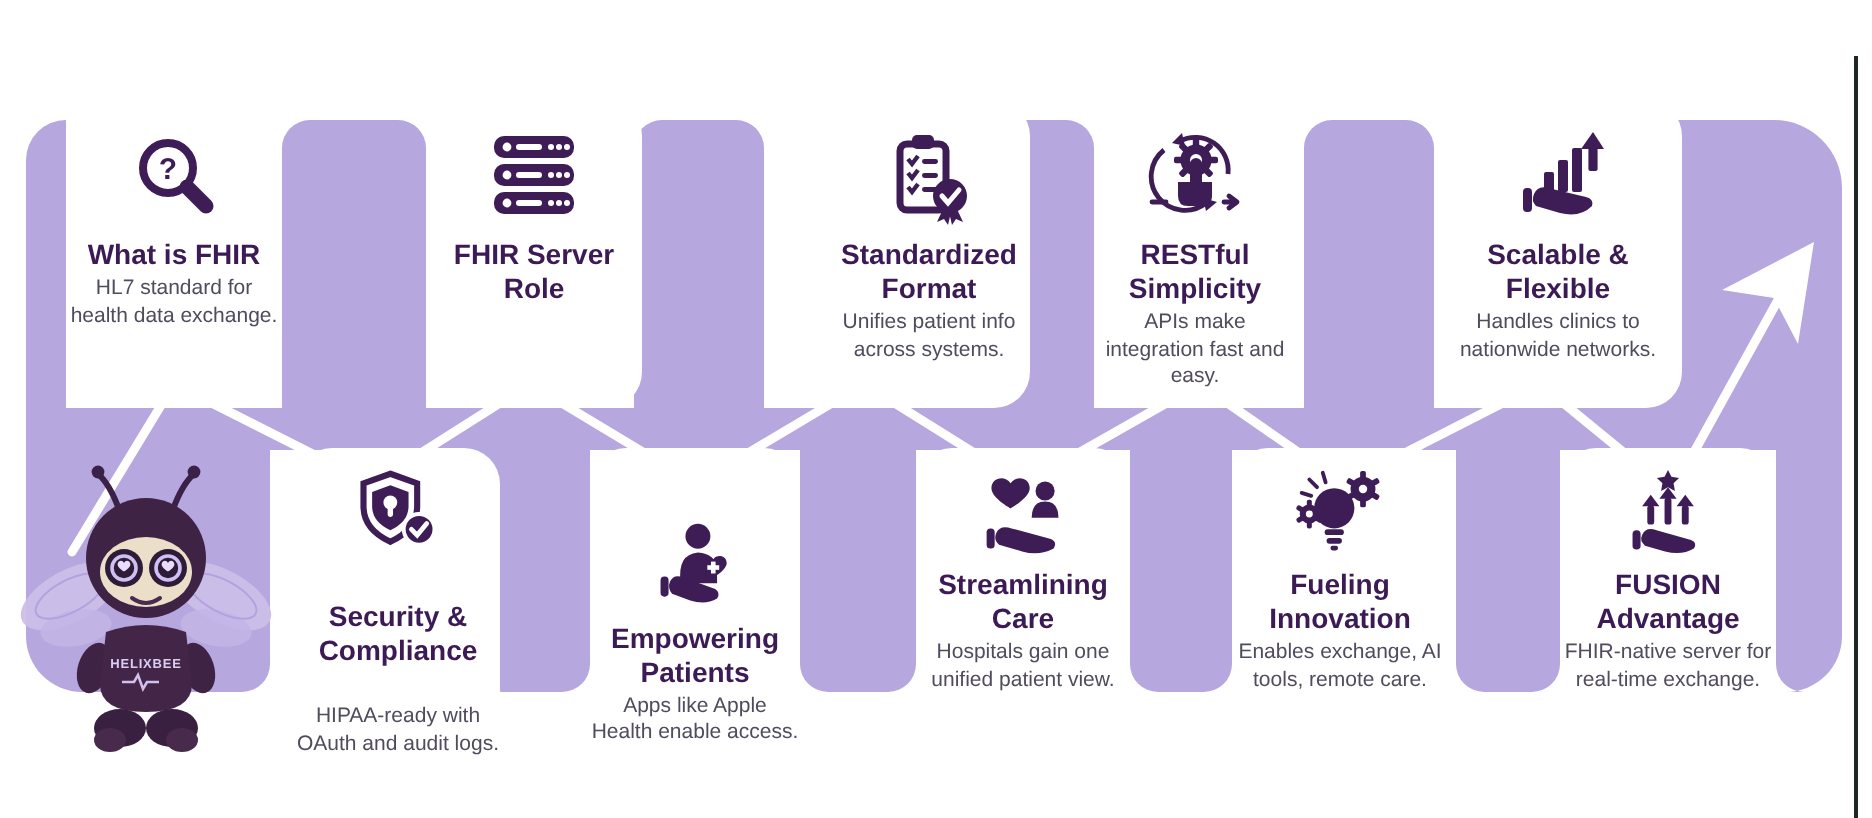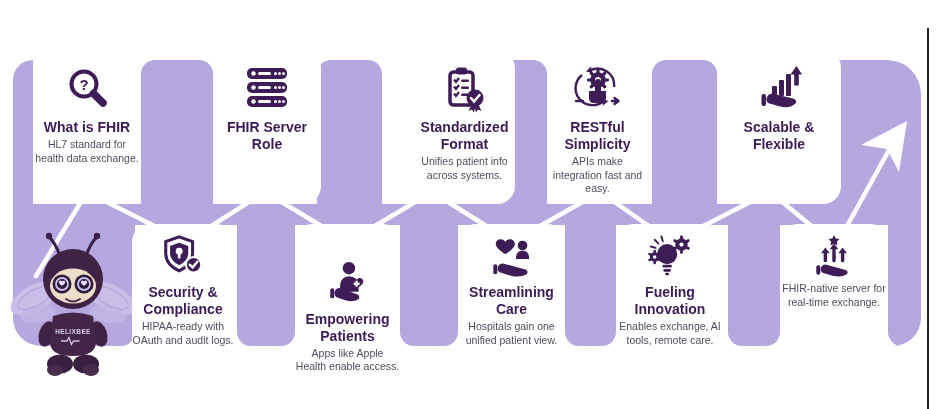--- a/index.html
+++ b/index.html
@@ -191,23 +191,24 @@
           <rect x="24" y="15" width="5" height="16" rx="1"></rect>
           <rect x="31" y="9" width="5" height="22" rx="1"></rect>
           <polygon points="41.5,1 35.5,9.5 47,9.5"></polygon>
           <rect x="39.2" y="8.5" width="4.6" height="12" rx="1"></rect>
           <rect x="6.5" y="29" width="4.5" height="12" rx="2"></rect>
           <path d="M12,32 Q14,27.5 19,29 L38,33.5 Q42,34.5 41,38 Q35,44 25,41.5 L13,38 Q10.5,35.5 12,32 Z"></path>
         </g>
       </svg>
     </div>
     <div class="card-title">Scalable &amp; Flexible</div>
-  </div>
-
-  <div class="card bottom" style="left:132px;width:102px;">
+    <div class="card-desc">Handles clinics to nationwide networks.</div>
+  </div>
+
+  <div class="card bottom" style="left:148px;width:102px;gap:16px;">
     <div class="icon-wrap">
       <svg class="ic" width="46" height="46" viewBox="0 0 48 48">
         <path d="M20,3 L34,8 V20 Q34,32 20,38.5 Q6,32 6,20 V8 Z" fill="none" stroke="#3e1d57" stroke-width="3.2"></path>
         <path d="M20,9 L29.5,12.5 V20 Q29.5,28 20,32.5 Q10.5,28 10.5,20 V12.5 Z" fill="#3e1d57"></path>
         <circle cx="20" cy="18" r="3.6" fill="#ffffff"></circle>
         <rect x="18.6" y="19" width="2.8" height="6.5" rx="1.3" fill="#ffffff"></rect>
         <circle cx="35" cy="32" r="8" fill="#3e1d57" stroke="#ffffff" stroke-width="2"></circle>
         <path d="M31,32 l3,3 5,-6" stroke="#ffffff" stroke-width="2.5" fill="none" stroke-linecap="round"></path>
       </svg>
     </div>
@@ -294,17 +295,18 @@
             <rect x="13.2" y="19.5" width="3.6" height="10" rx="1.5"></rect>
           <polygon points="24,10 19.5,16 28.5,16"></polygon>
             <rect x="22.2" y="15.5" width="3.6" height="14" rx="1.5"></rect>
           <polygon points="33,14 28.5,20 37.5,20"></polygon>
             <rect x="31.2" y="19.5" width="3.6" height="10" rx="1.5"></rect>
           <rect x="5.5" y="32.5" width="4.2" height="10" rx="2"></rect>
           <path d="M10.5,35 Q12.5,30.5 18,32.5 L36,37.5 Q39.5,39 37.5,42 Q31,45.8 22.5,43.5 L12,40.5 Q9,38 10.5,35 Z"></path>
         </g>
       </svg>
     </div>
+    <div class="card-title">FUSION Advantage</div>
     <div class="card-desc">FHIR-native server for real-time exchange.</div>
   </div>
 
   <div id="edge-line"></div>
 </div>
 
 </body></html>

